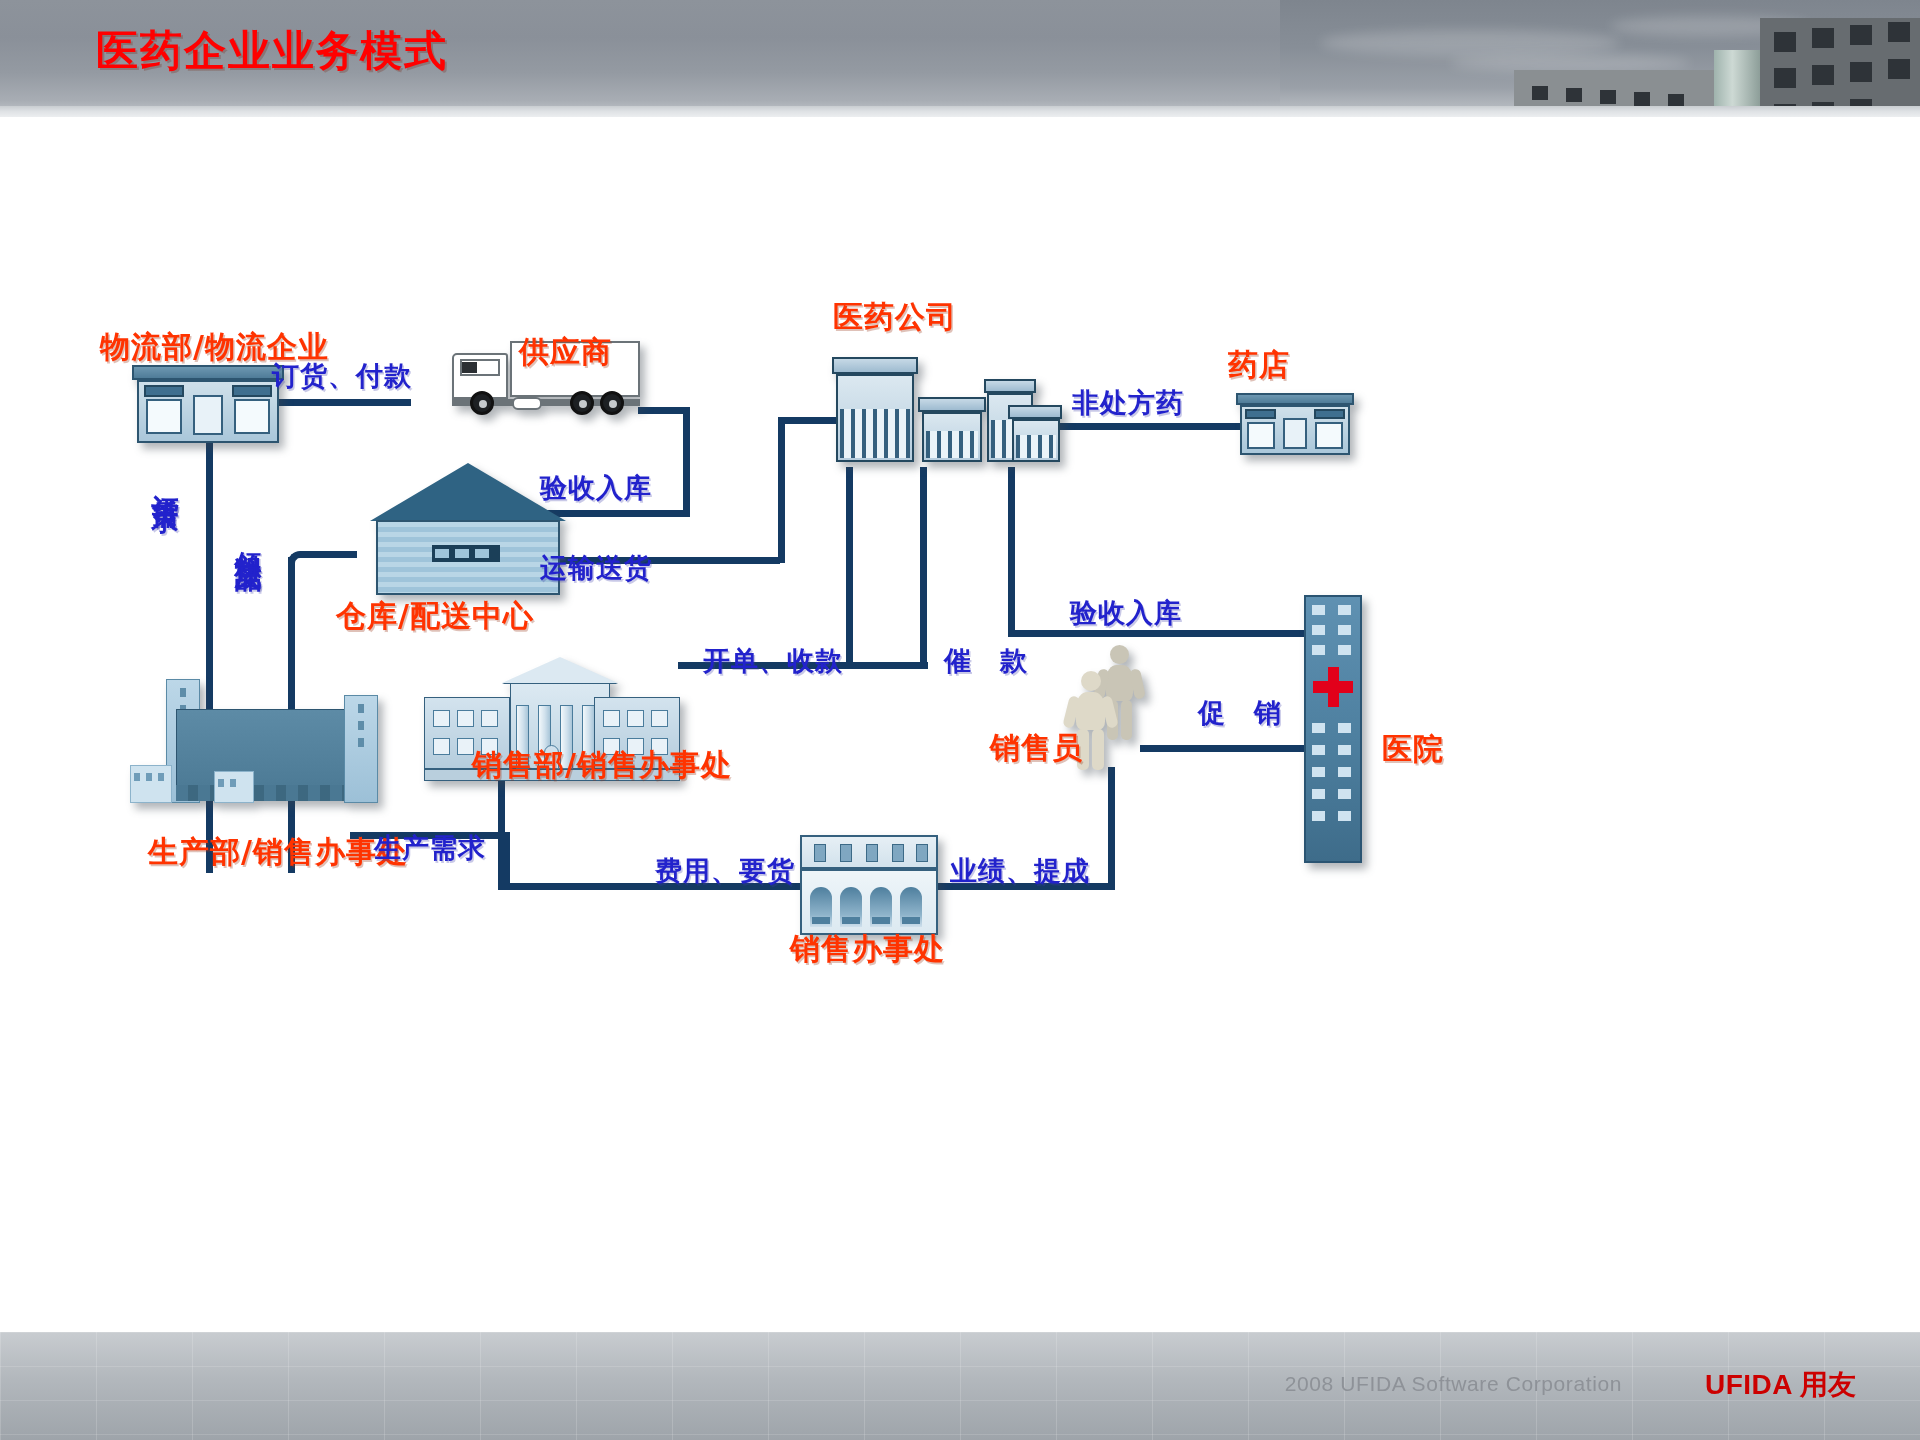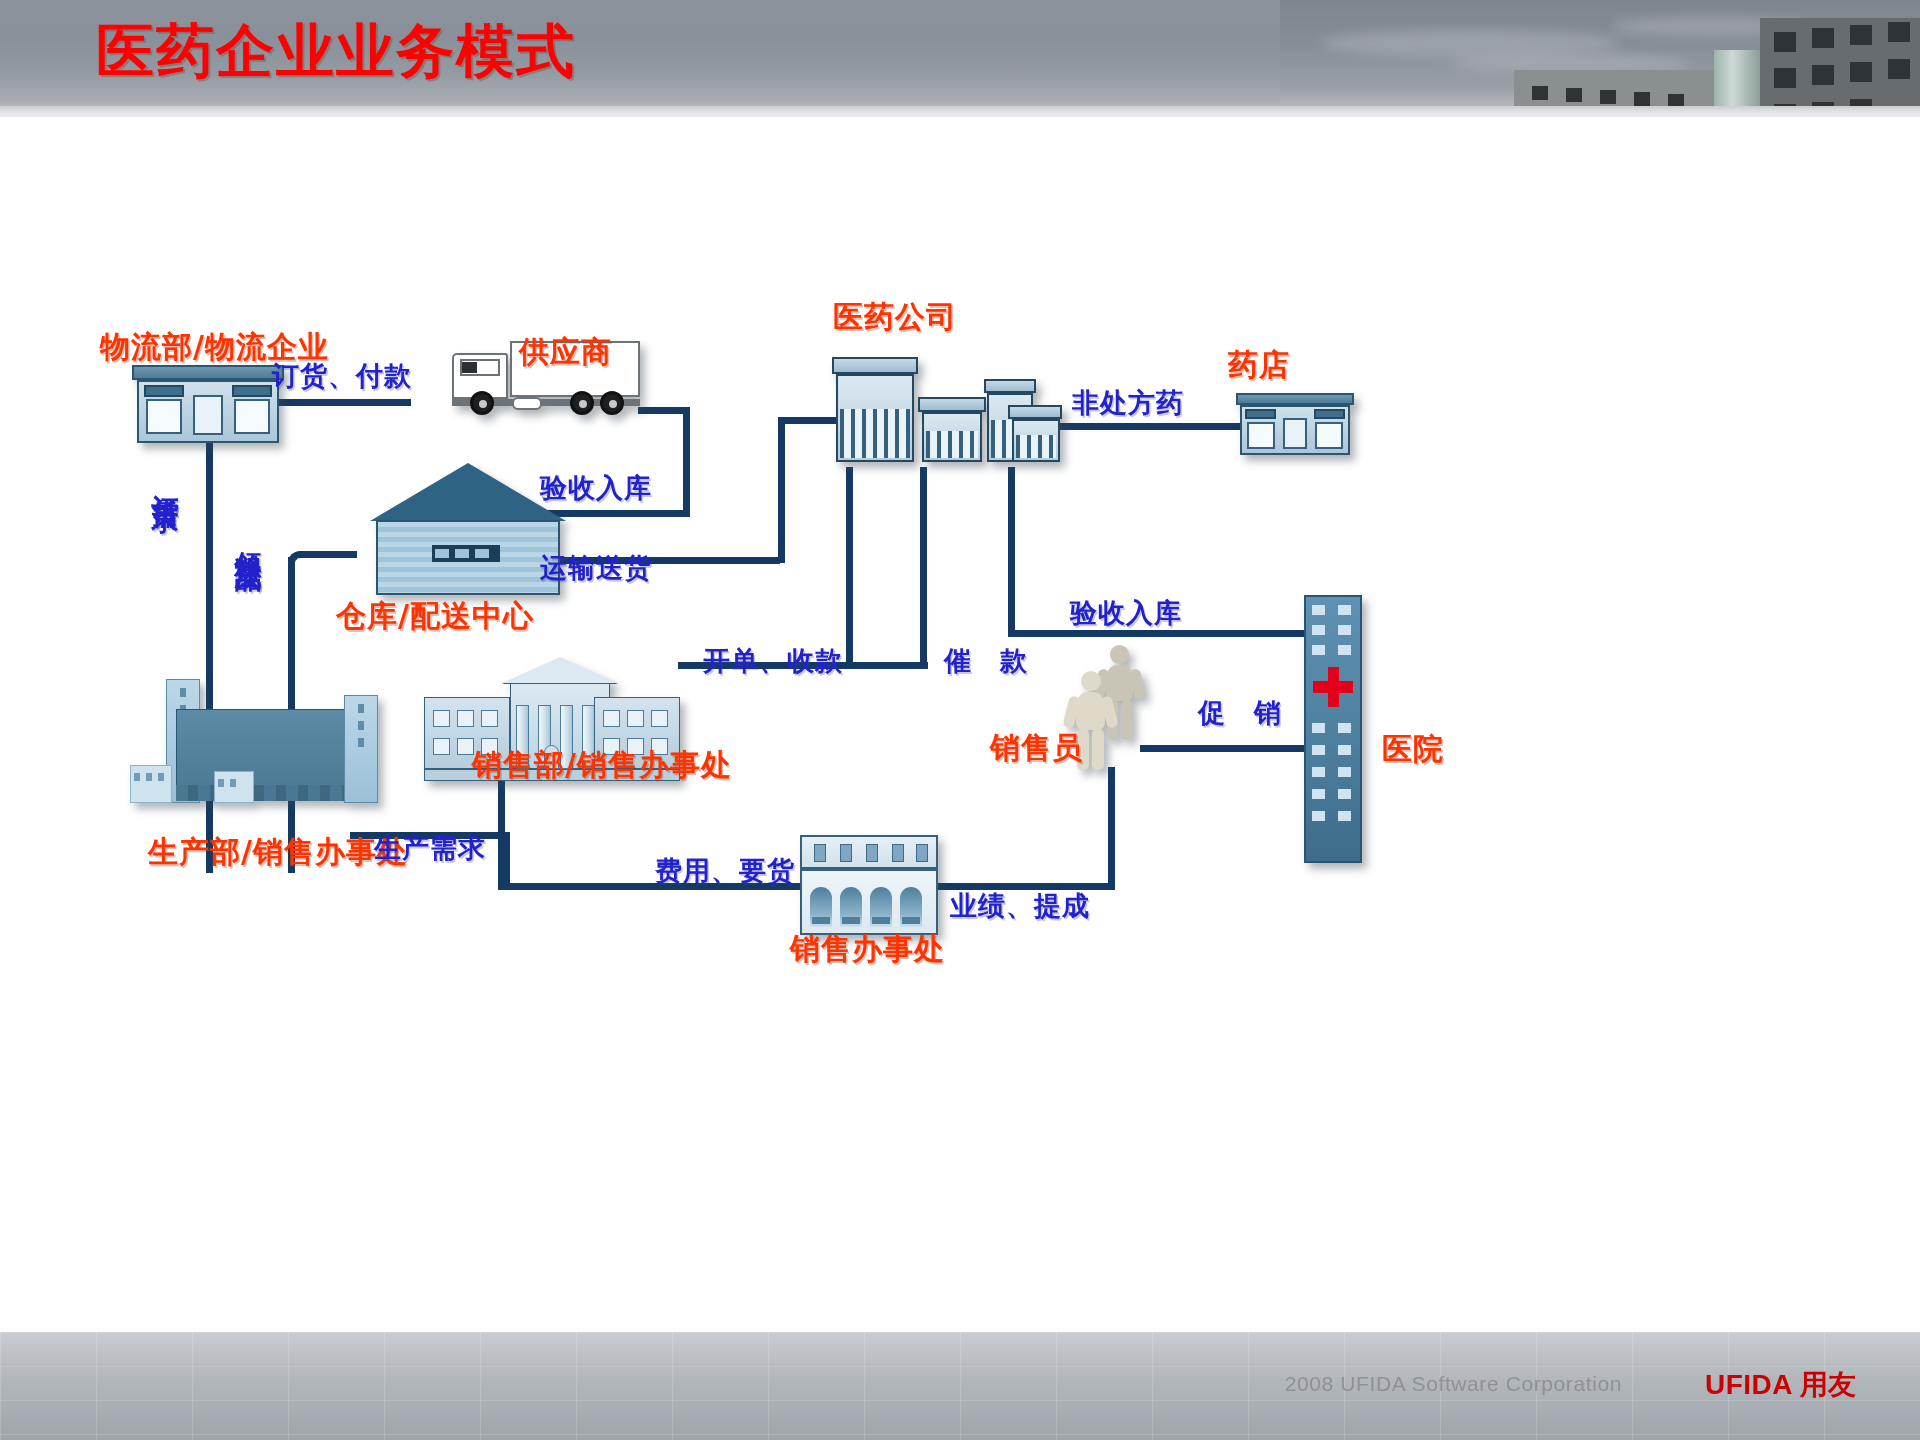--- a/index.html
+++ b/index.html
@@ -23,21 +23,21 @@
   .cloud{position:absolute;background:rgba(255,255,255,.18);border-radius:50%;filter:blur(6px);}
   .bldg{position:absolute;background:#6f7478;}
   .bldg .win{position:absolute;background:#2e3338;}
   #header-rule{
     position:absolute;left:0;top:106px;width:1920px;height:11px;
     background:linear-gradient(180deg,#c9cdd1 0%,#dfe2e5 50%,#eceef0 100%);
   }
   #page-title{
     position:absolute;left:96px;top:12px;
     font-family:"DejaVu Sans","Liberation Sans",sans-serif;
-    font-size:58px;font-weight:700;color:#ff0000;letter-spacing:2px;
+    font-size:42px;font-weight:700;color:#ff0000;letter-spacing:2px;
     line-height:78px;white-space:nowrap;
     text-shadow:2px 2px 0 rgba(120,40,20,.28);
   }
 
   
   #canvas{position:absolute;left:0;top:117px;width:1920px;height:1215px;background:#fff;}
 
   
   .ln{position:absolute;background:#143a63;}
   .lnh{height:7px;}
@@ -485,21 +485,21 @@
   <div class="lbl lbl-entity" style="left:1382px;top:617px;">医院</div>
 
   <div class="lbl lbl-entity" style="left:472px;top:633px;">销售部/销售办事处</div>
 
   <div class="lbl lbl-entity" style="left:148px;top:720px;">生产部/销售办事处</div>
 
   <div class="lbl lbl-flow" style="left:374px;top:717px;">生产需求</div>
 
   <div class="lbl lbl-flow" style="left:655px;top:740px;">费用、要货</div>
 
-  <div class="lbl lbl-flow" style="left:950px;top:775px;">业绩、提成</div>
+  <div class="lbl lbl-flow" style="left:950px;top:740px;">业绩、提成</div>
 
   <div class="lbl lbl-entity" style="left:790px;top:817px;">销售办事处</div>
 
 </div>
 
 <div id="footer">
   <div id="footer-tile"></div>
 </div>
 <div id="copyright">2008 UFIDA Software Corporation</div>
 <div id="brand">

